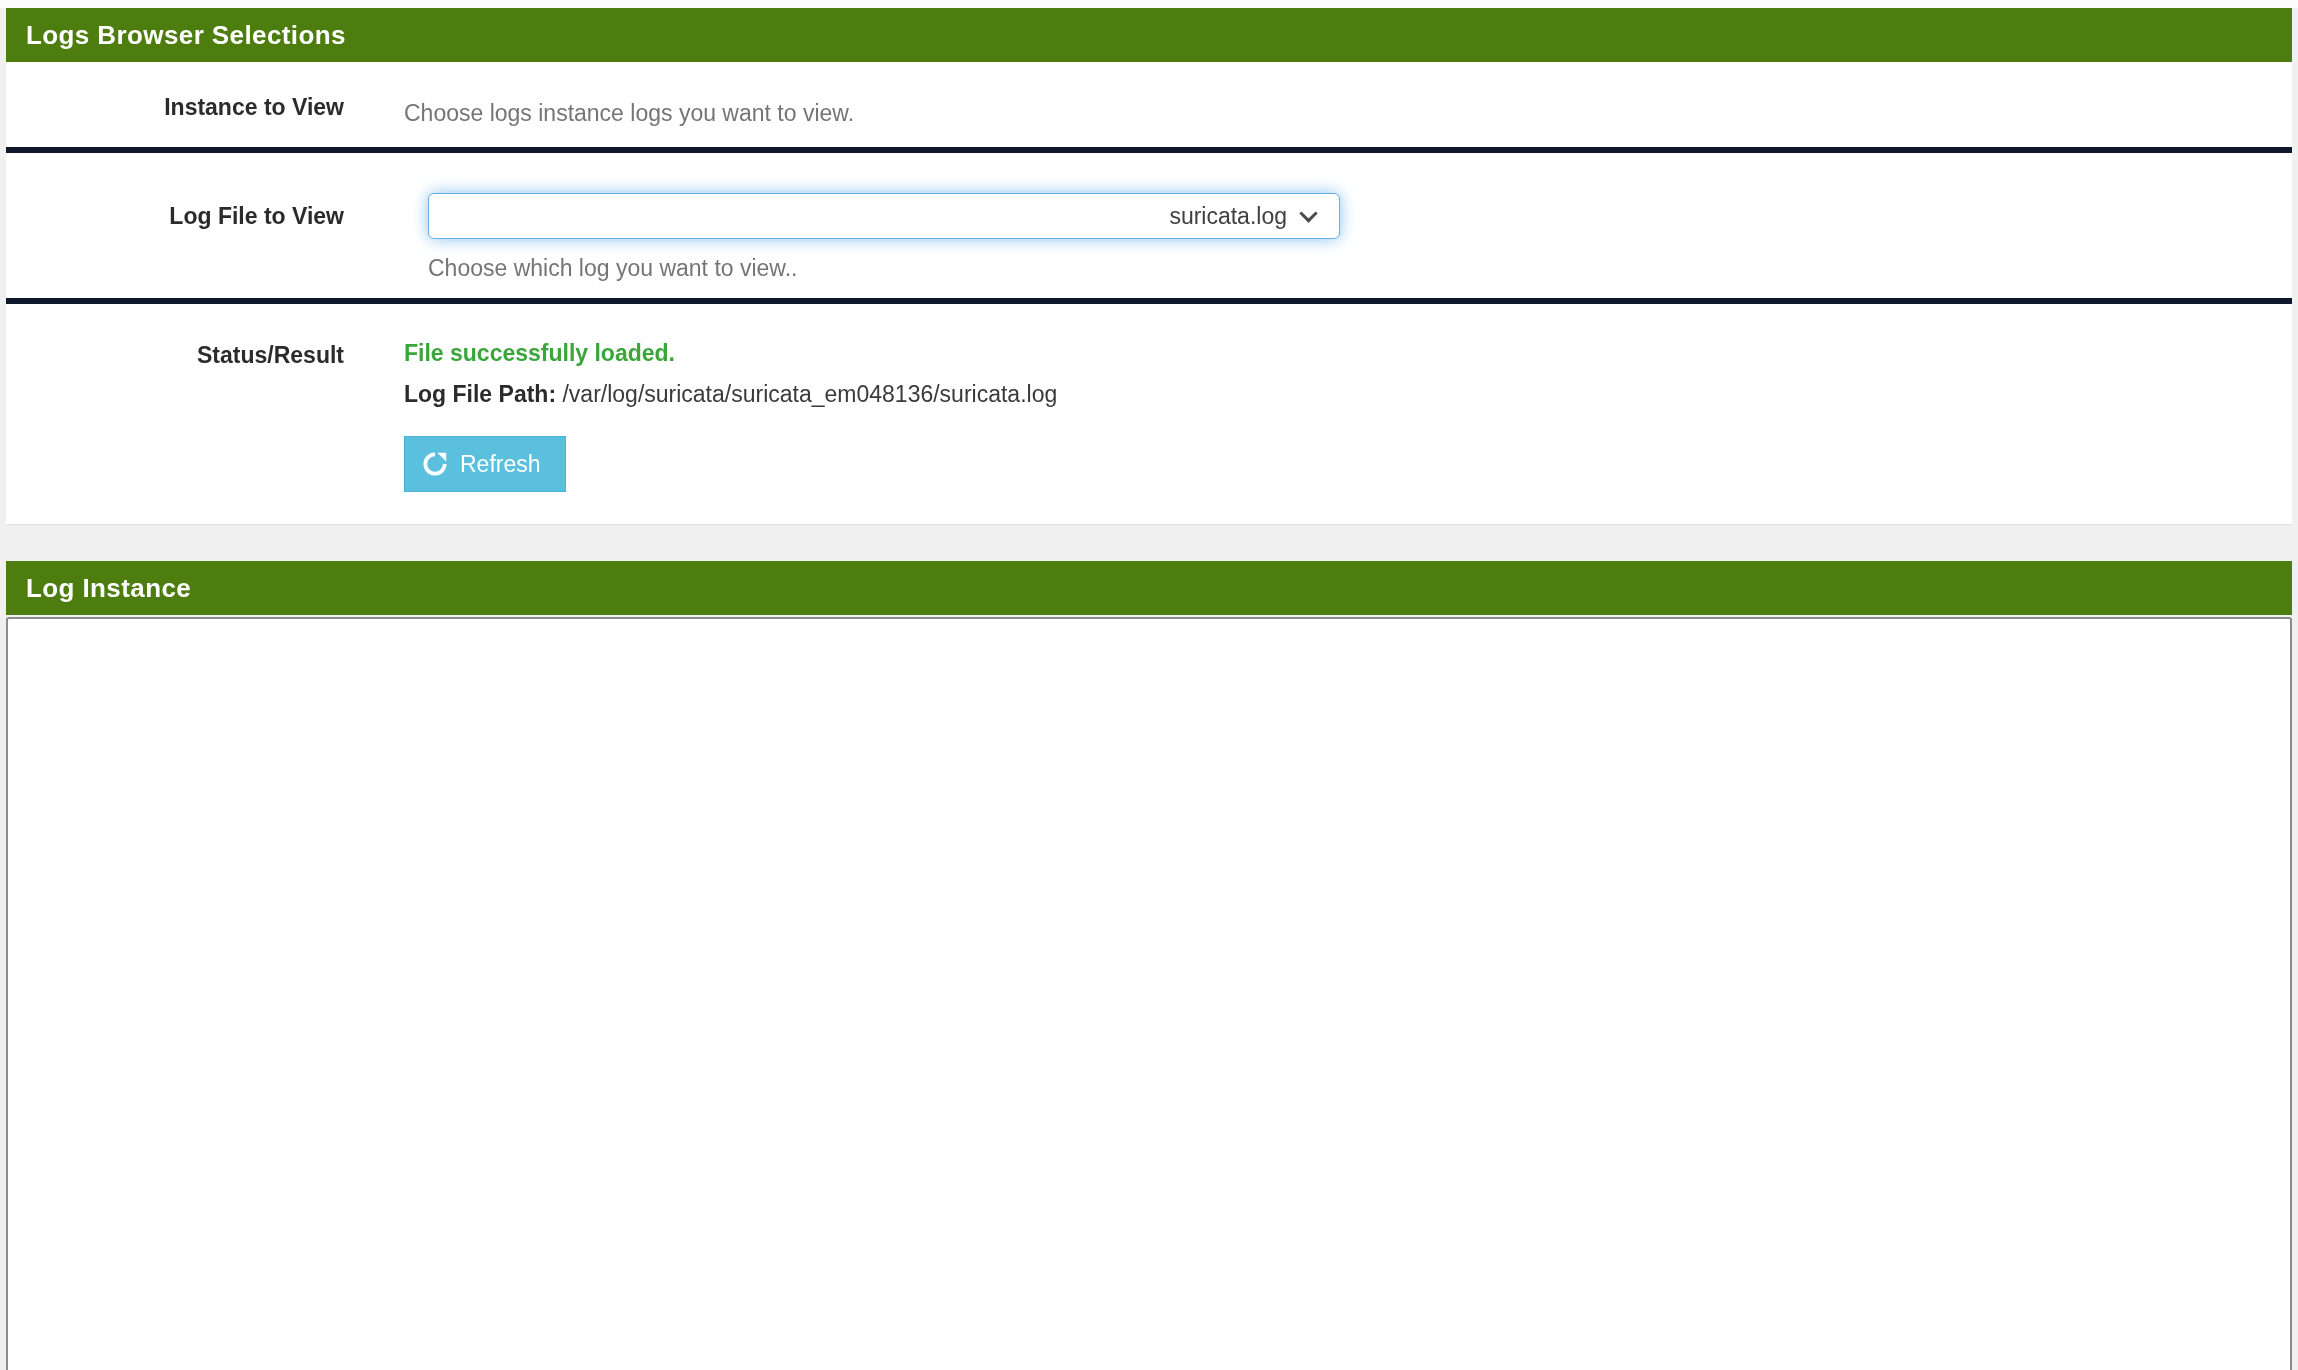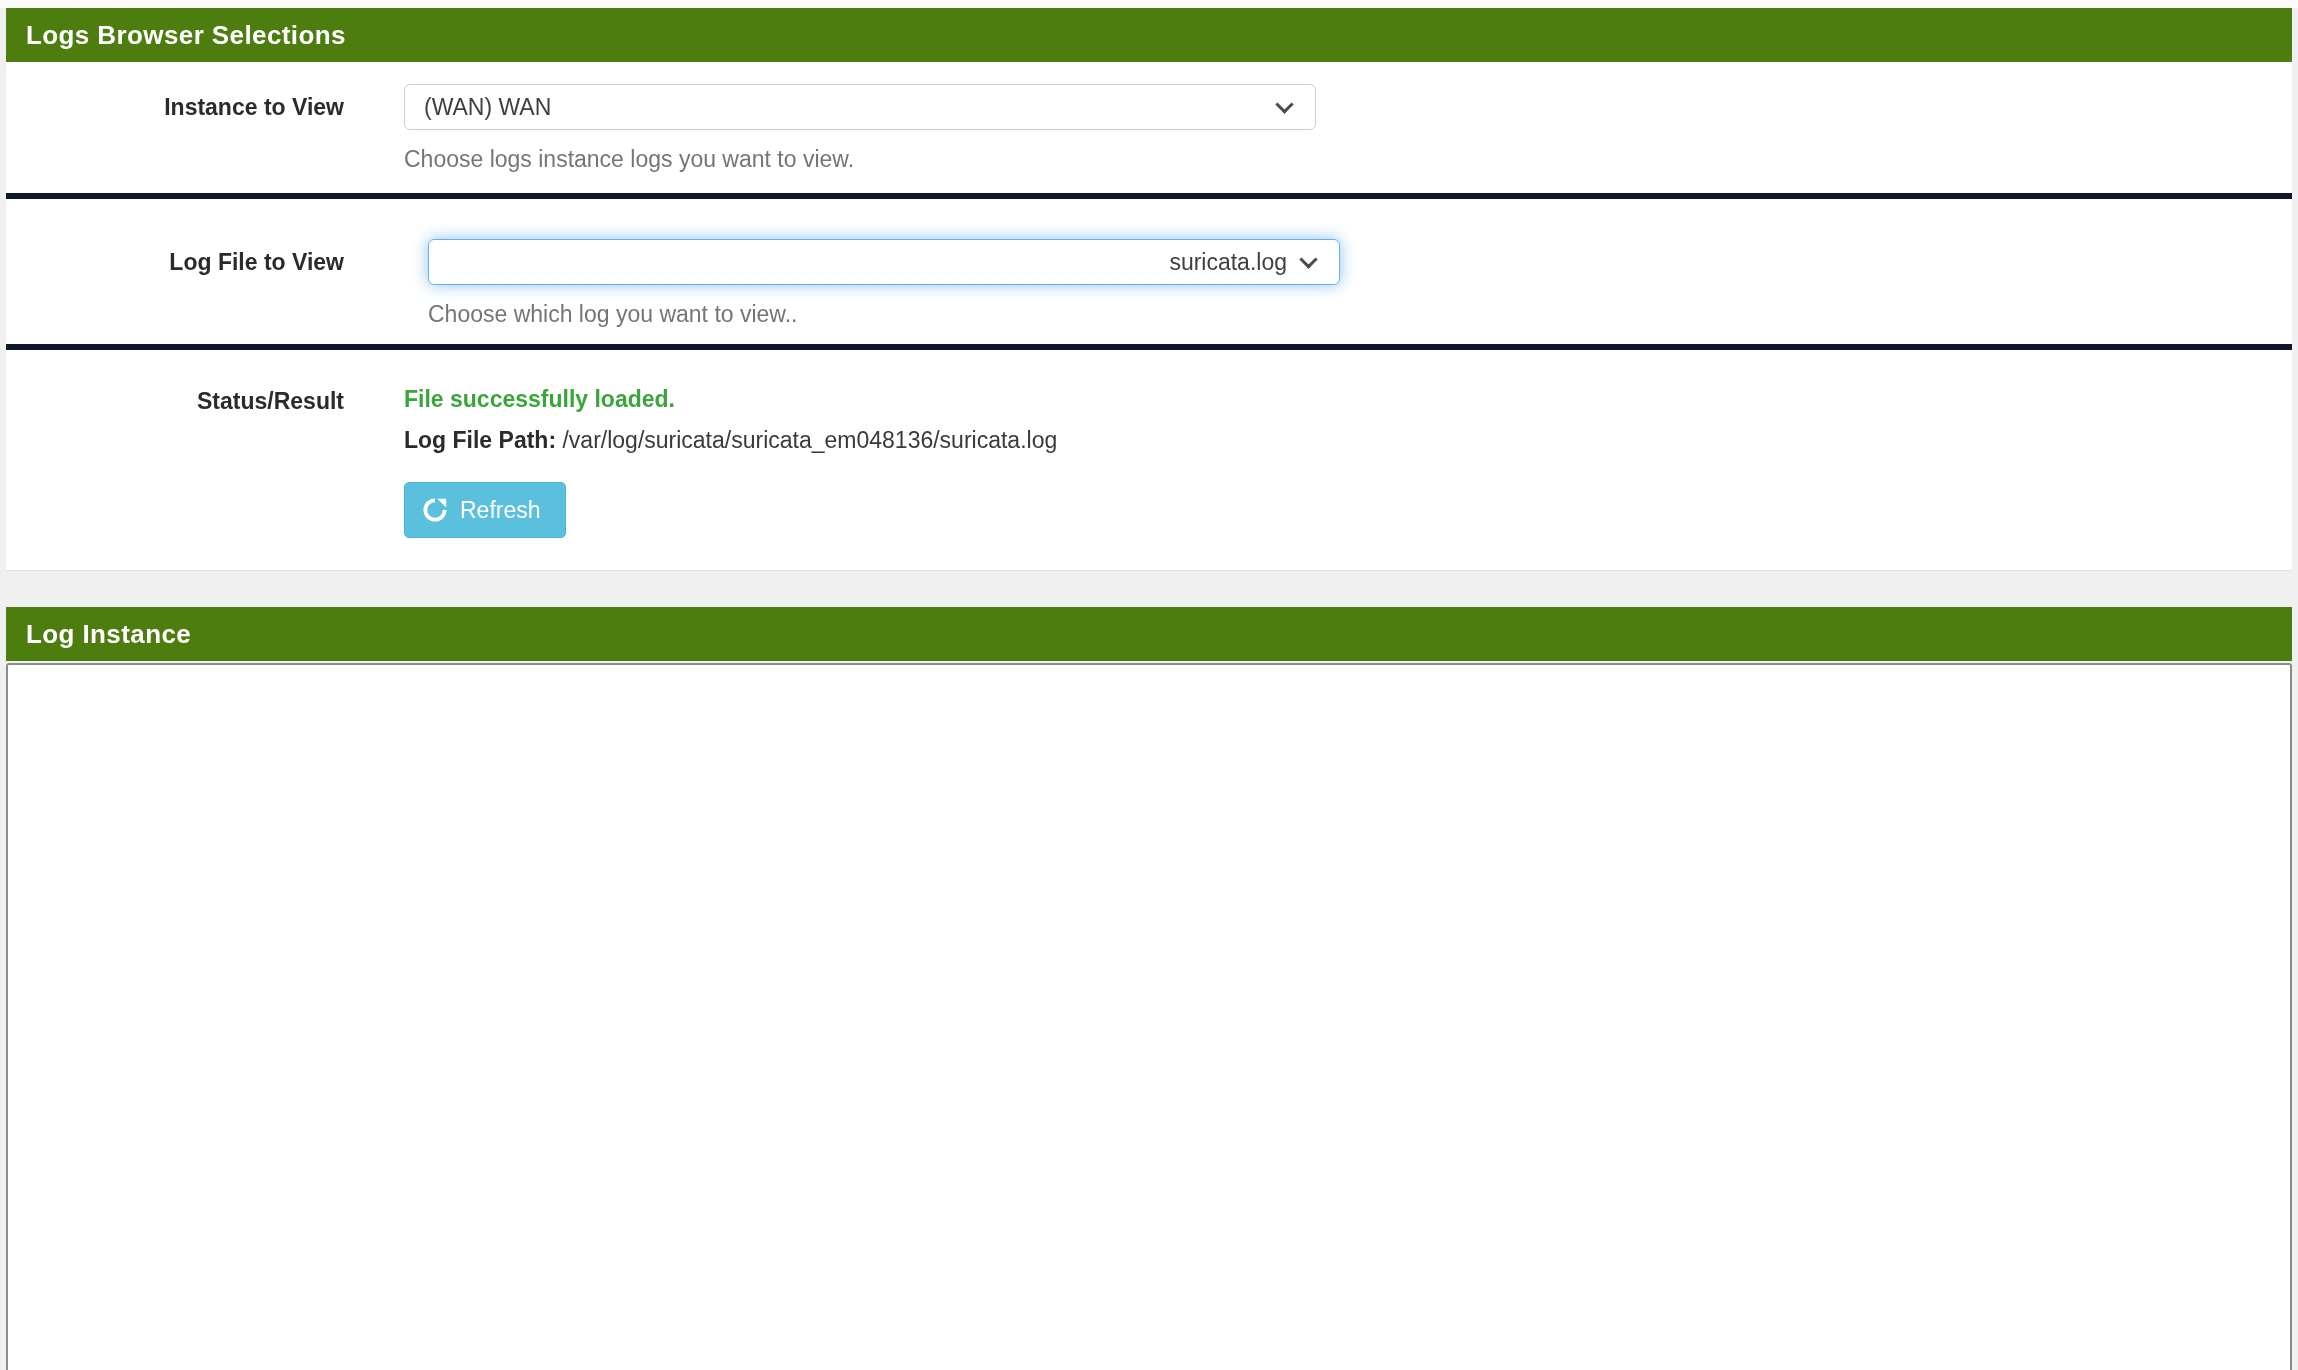--- a/index.html
+++ b/index.html
@@ -107,21 +107,21 @@
   .path-label { font-weight: bold; color: #2b2b2b; }
 
   .btn-refresh {
     display: inline-flex;
     align-items: center;
     gap: 11px;
     height: 56px;
     padding: 0 24px 0 16px;
     background: #5bc0de;
     border: 1px solid #4cb3d4;
-    border-radius: 5px;
+    border-radius: 0;
     color: #ffffff;
     font-size: 23px;
     font-family: "Liberation Sans", "DejaVu Sans", sans-serif;
     cursor: pointer;
   }
   .refresh-svg { width: 28px; height: 28px; display: block; }
 
   .panel-gap { height: 36px; }
 
   .log-textarea {
@@ -146,24 +146,20 @@
 <section class="panel">
   <header class="panel-heading">
     <h2>Logs Browser Selections</h2>
   </header>
 
   <div class="panel-body">
 
     <div class="form-row row-instance">
       <label class="col-label">Instance to View</label>
       <div class="col-control">
-        <div class="select-box" role="combobox">
-          <span>(WAN) WAN</span>
-          <span class="chevron"></span>
-        </div>
         <p class="help">Choose logs instance logs you want to view.</p>
       </div>
     </div>
 
     <div class="form-row row-logfile">
       <label class="col-label">Log File to View</label>
       <div class="col-control">
         <div class="select-box focused" role="combobox">
           <span>suricata.log</span>
           <span class="chevron"></span>

